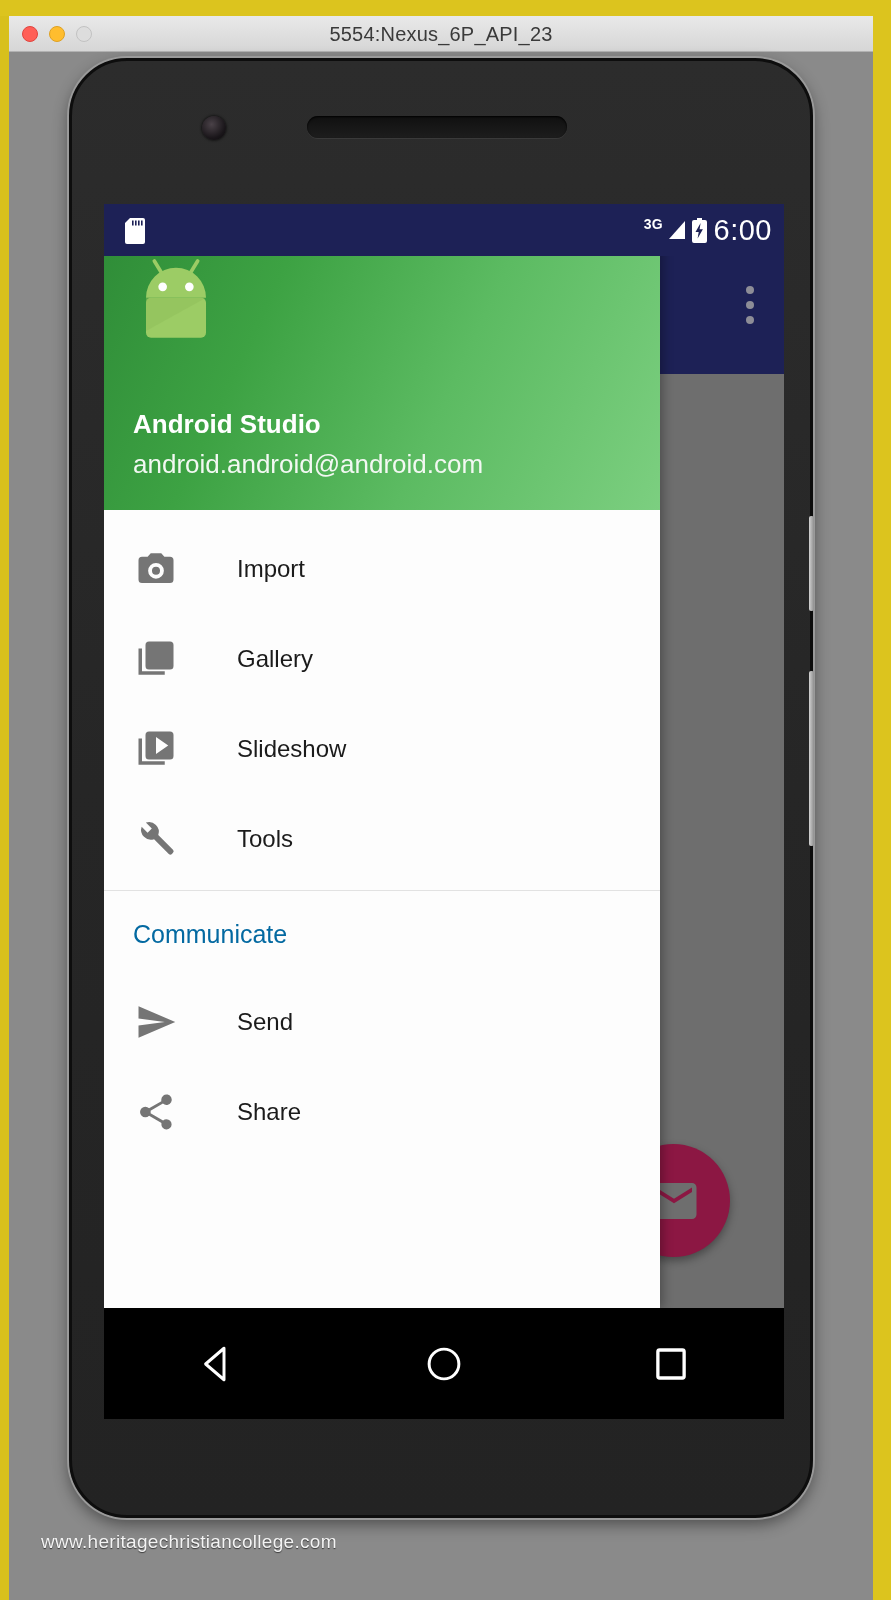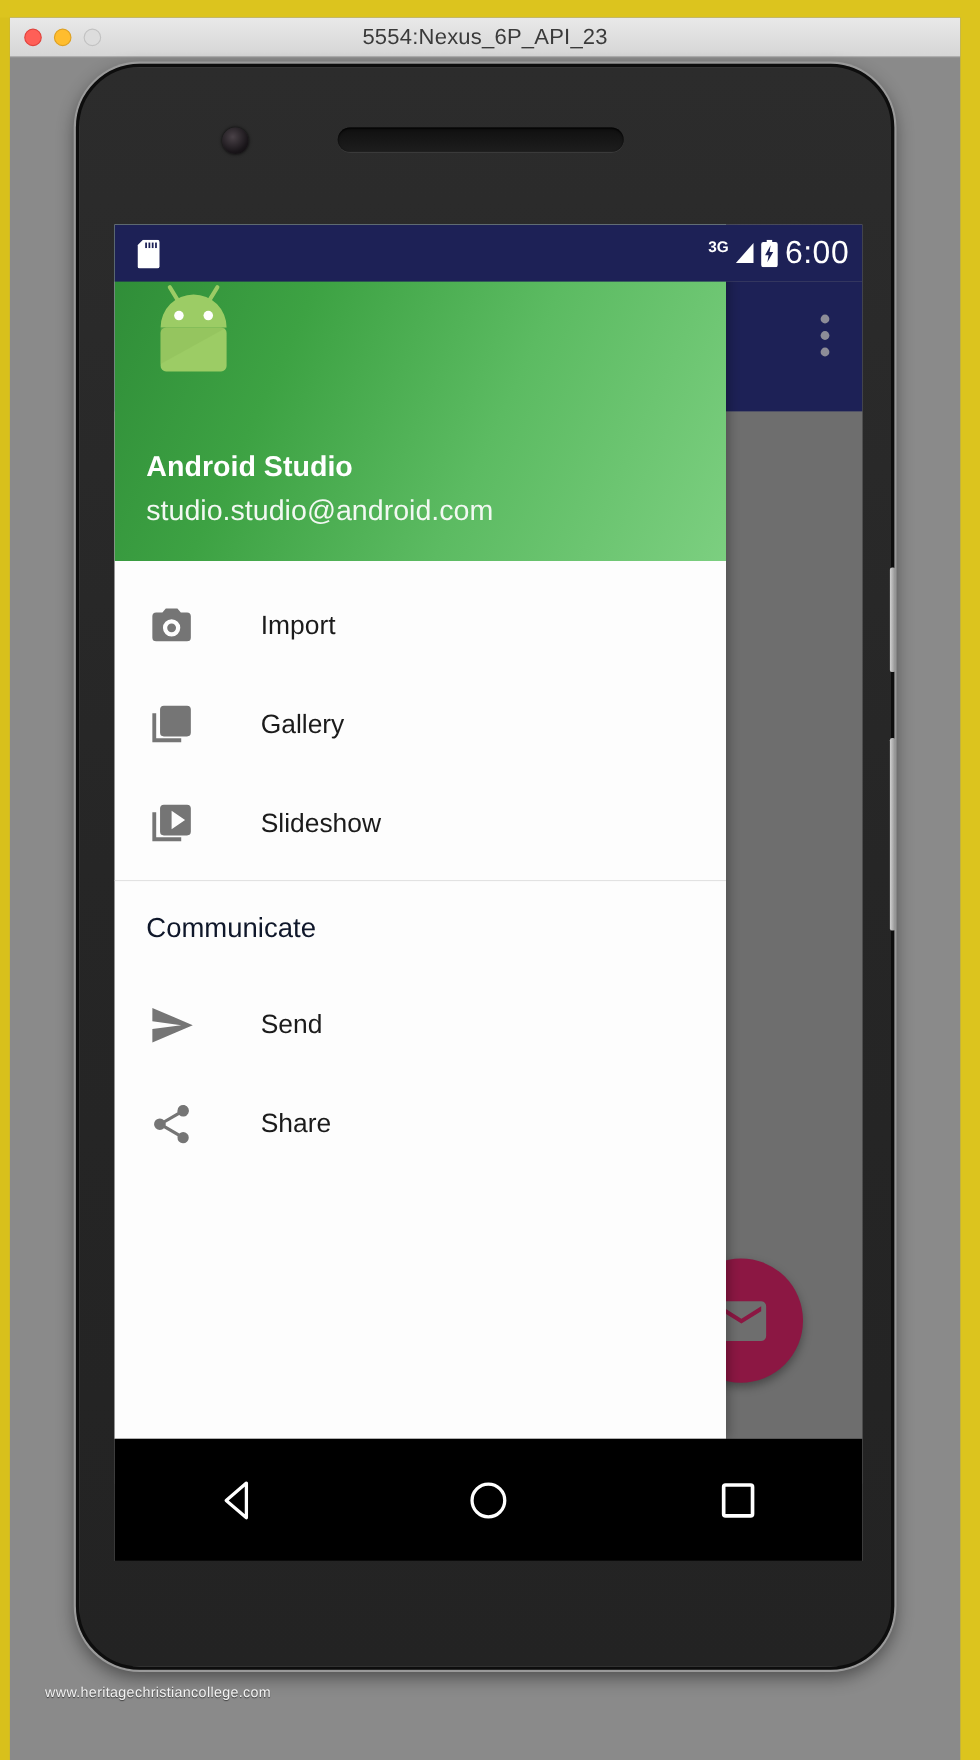--- a/index.html
+++ b/index.html
@@ -155,26 +155,26 @@
     position:absolute; left:28px; width:48px; height:48px;
     display:flex; align-items:center; justify-content:center;
     top:50%; transform:translateY(-50%);
   }
   .nav-label {
     position:absolute; left:133px; font-size:24px; color:#1b1b1b;
   }
   .divider { height:1px; background:#e2e2e2; margin:6px 0 0 0; }
   .subheader {
     height:86px; display:flex; align-items:center;
-    padding-left:29px; font-size:25px; color:#0f172a;
+    padding-left:29px; font-size:25px; color:#0369a1;
   }
 
   #watermark {
     position:absolute; left:32px; top:1515px;
-    font-size:13px; color:#f4f4f4; letter-spacing:.3px;
+    font-size:19px; color:#f4f4f4; letter-spacing:.3px;
     text-shadow:0 1px 1px rgba(0,0,0,.6);
     z-index:60; white-space:nowrap;
   }
 </style>
 </head>
 <body>
 
 <div id="frame">
 
   <div id="window">
@@ -218,21 +218,21 @@
                 <line x1="11" y1="2" x2="16.5" y2="11"></line>
                 <line x1="37" y1="2" x2="31.5" y2="11"></line>
               </g>
               <path fill="#9ccc65" d="M6 24a18 18 0 0 1 36 0z"></path>
               <circle cx="16" cy="17.5" r="2.6" fill="#ffffff"></circle>
               <circle cx="32" cy="17.5" r="2.6" fill="#ffffff"></circle>
               <rect x="6" y="24" width="36" height="24" rx="3" fill="#9ccc65"></rect>
               <path fill="#8dbd58" d="M6 24h36L6 44z" opacity=".45"></path>
             </svg>
             <div id="acct-name">Android Studio</div>
-            <div id="acct-mail">studio.studio@android.com</div>
+            <div id="acct-mail">android.android@android.com</div>
           </div>
 
           <div class="nav-list">
 
             <div class="nav-item">
               <span class="nav-ico">
                 <svg width="42" height="42" viewBox="0 0 24 24">
                   <path fill="#757575" d="M9 3l-1.8 2H4a2 2 0 0 0-2 2v11a2 2 0 0 0 2 2h16a2 2 0 0 0 2-2V7a2 2 0 0 0-2-2h-3.2L15 3H9zm3 5.5a4.5 4.5 0 1 1 0 9 4.5 4.5 0 0 1 0-9zm0 2.2a2.3 2.3 0 1 0 0 4.6 2.3 2.3 0 0 0 0-4.6z"></path>
                 </svg>
               </span>
@@ -252,20 +252,28 @@
             <div class="nav-item">
               <span class="nav-ico">
                 <svg width="42" height="42" viewBox="0 0 24 24">
                   <path fill="#757575" d="M2 6v15h15v-2H4V6H2z"></path>
                   <path fill="#757575" d="M8 2h12a2 2 0 0 1 2 2v12a2 2 0 0 1-2 2H8a2 2 0 0 1-2-2V4a2 2 0 0 1 2-2zm4 3.2v9.6l7-4.8-7-4.8z"></path>
                 </svg>
               </span>
               <span class="nav-label">Slideshow</span>
             </div>
 
+            <div class="nav-item">
+              <span class="nav-ico">
+                <svg width="42" height="42" viewBox="0 0 24 24">
+                  <path fill="#757575" d="M21.7 18.1l-8.4-8.4a5.6 5.6 0 0 0-7.1-7.1l3.4 3.4-2.4 2.4-3.4-3.4a5.6 5.6 0 0 0 7.1 7.1l8.4 8.4a1.3 1.3 0 0 0 1.8 0l.6-.6a1.3 1.3 0 0 0 0-1.8z"></path>
+                </svg>
+              </span>
+              <span class="nav-label">Tools</span>
+            </div>
           </div>
 
           <div class="divider"></div>
 
           <div>
             <div class="subheader">Communicate</div>
 
             <div class="nav-item">
               <span class="nav-ico">
                 <svg width="42" height="42" viewBox="0 0 24 24">

